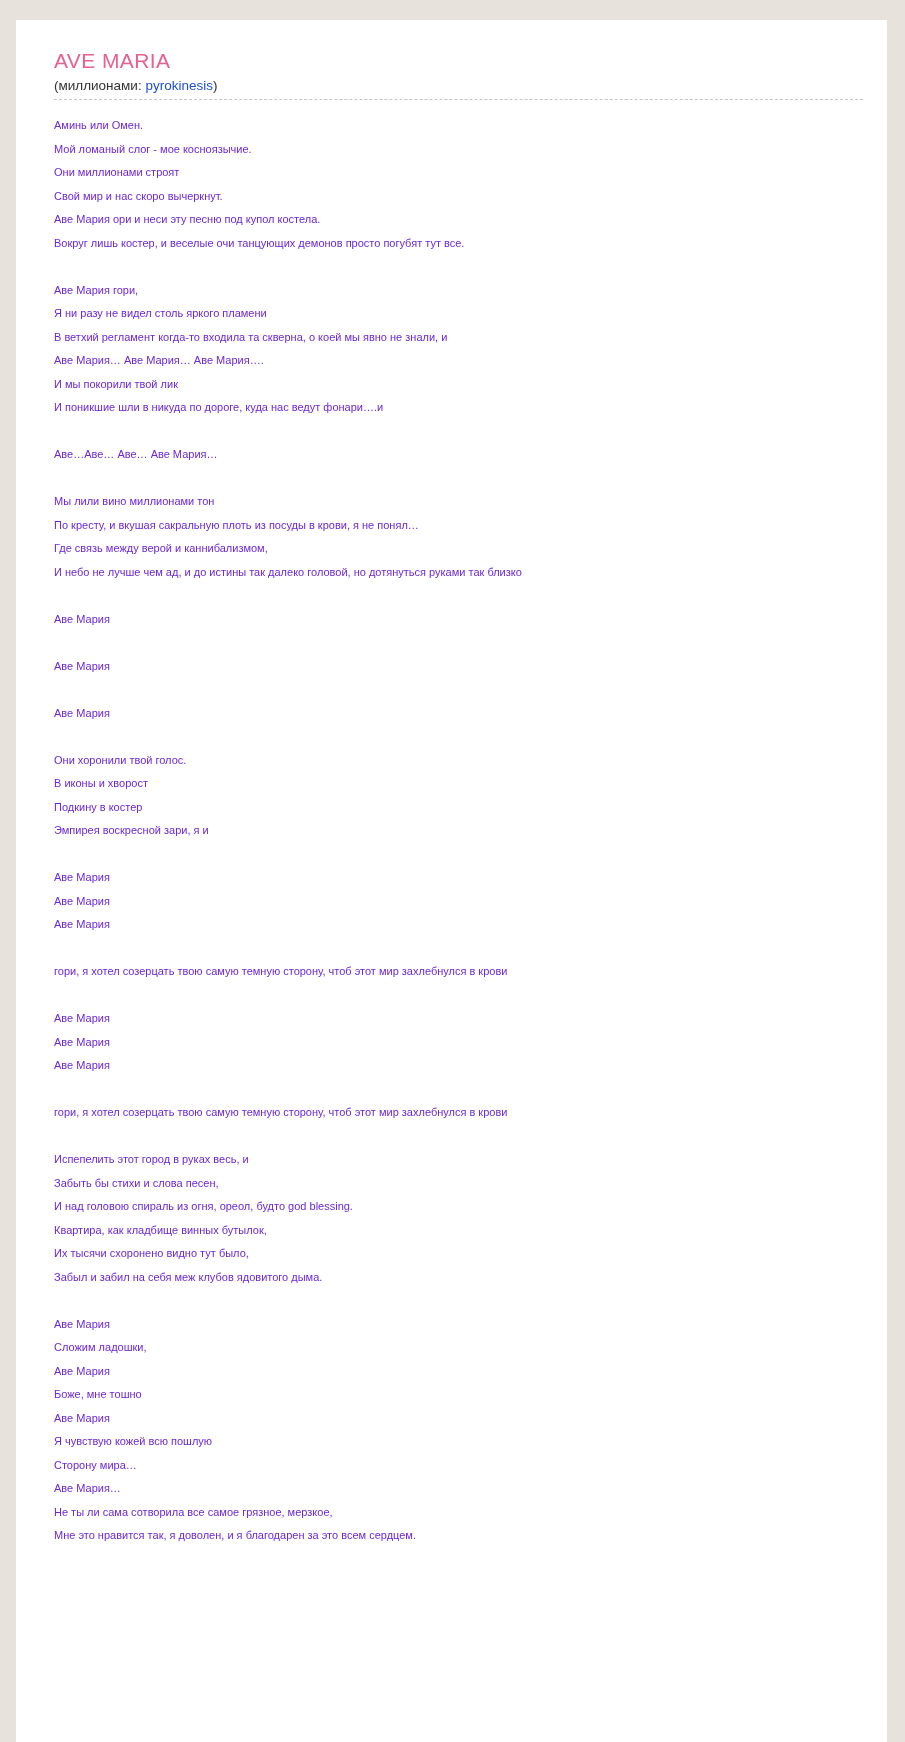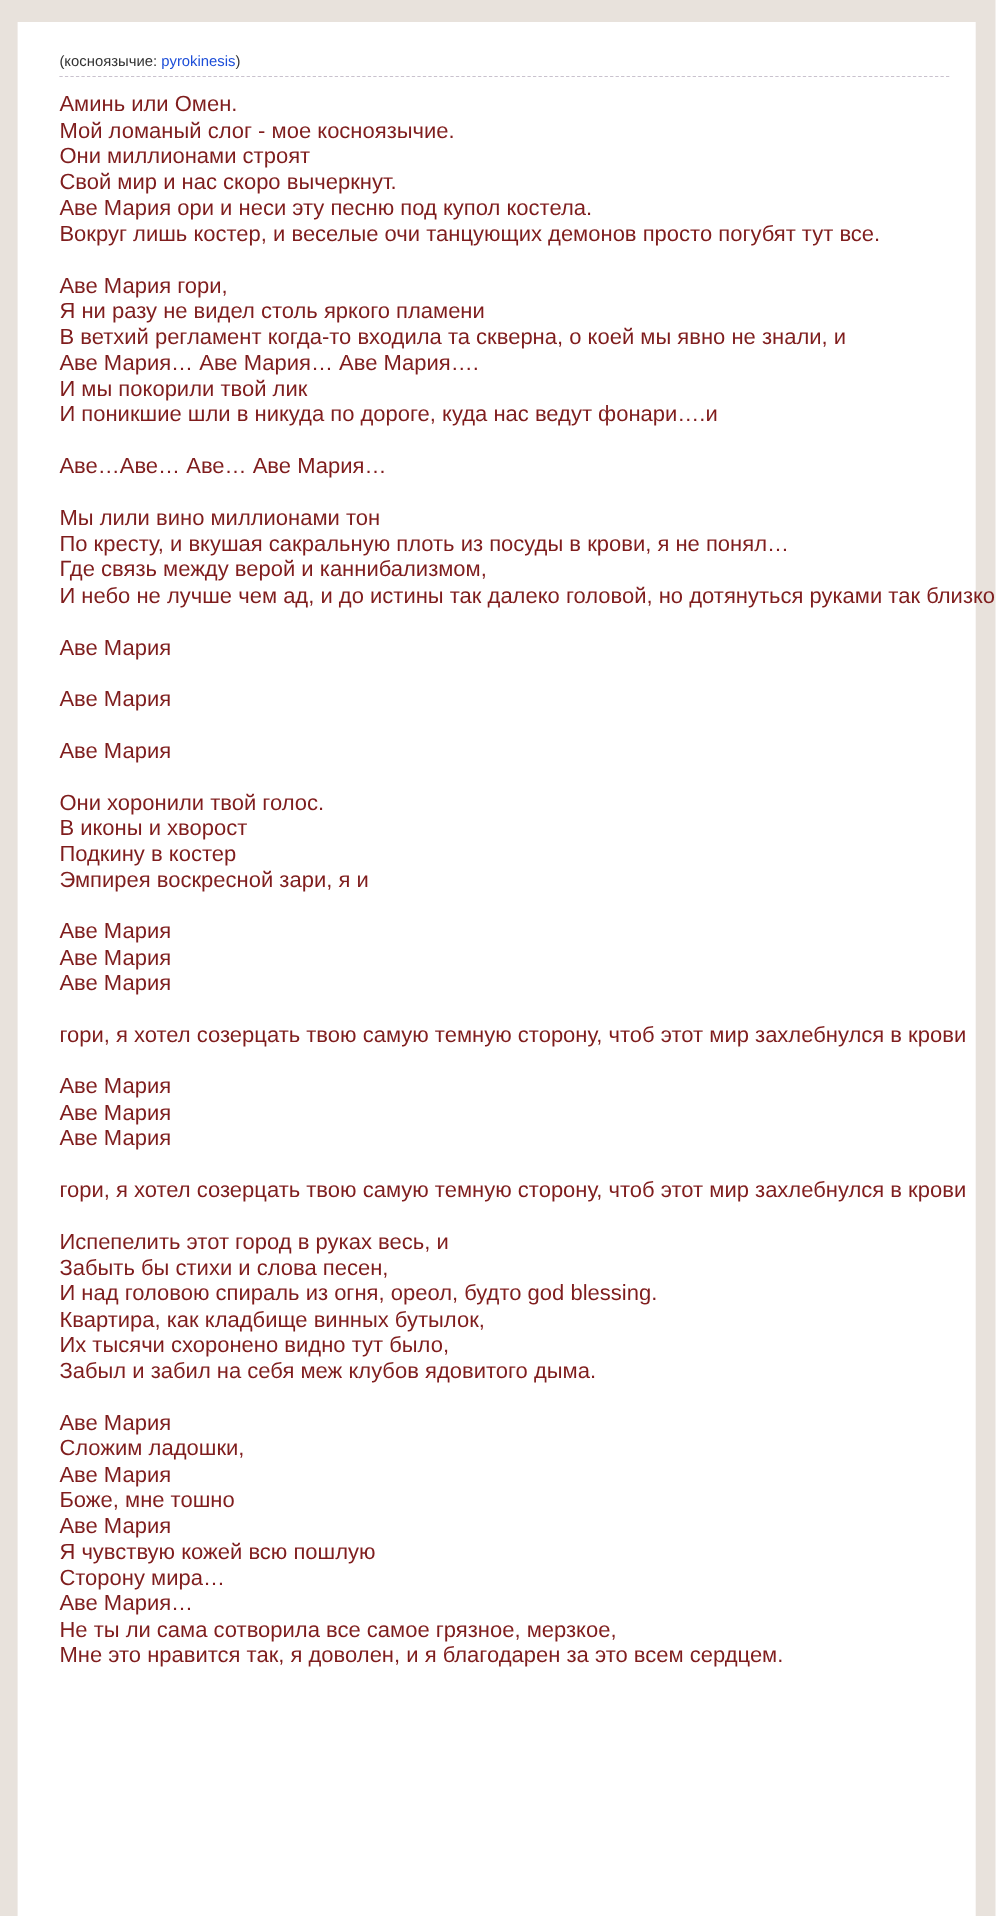--- a/index.html
+++ b/index.html
@@ -43,43 +43,44 @@
   .artist-line a {
     color: #1d4ed8;
     text-decoration: none;
   }
   .divider {
     border: none;
     border-top: 1px dashed #c9c2ce;
     margin: 6px 0 14px 0;
   }
   .lyrics {
-    font-size: 20px;
+    font-size: 11px;
     line-height: 23.5px;
-    color: #7f1d1d;
+    color: #6d28d9;
     white-space: pre-wrap;
     word-break: normal;
     overflow-wrap: normal;
   }
   .lyrics .blank {
     display: block;
     height: 23.5px;
   }
   .line {
     display: block;
     white-space: pre;
   }
 </style>
 </head>
 <body>
 
 <div class="page">
   <div class="sheet">
 
+    <h1 class="song-title">AVE MARIA</h1>
 
-    <div class="artist-line"><span>(косноязычие: </span><a href="#">pyrokinesis</a><span>)</span></div>
+    <div class="artist-line"><span>(миллионами: </span><a href="#">pyrokinesis</a><span>)</span></div>
 
     <hr class="divider">
 
     <div class="lyrics" id="lyrics-body"><span class="line">Аминь или Омен.</span><span class="line">Мой ломаный слог - мое косноязычие.</span><span class="line">Они миллионами строят</span><span class="line">Свой мир и нас скоро вычеркнут.</span><span class="line">Аве Мария ори и неси эту песню под купол костела.</span><span class="line">Вокруг лишь костер, и веселые очи танцующих демонов просто погубят тут все.</span><span class="blank"></span><span class="line">Аве Мария гори,</span><span class="line">Я ни разу не видел столь яркого пламени</span><span class="line">В ветхий регламент когда-то входила та скверна, о коей мы явно не знали, и</span><span class="line">Аве Мария… Аве Мария… Аве Мария….</span><span class="line">И мы покорили твой лик</span><span class="line">И поникшие шли в никуда по дороге, куда нас ведут фонари….и</span><span class="blank"></span><span class="line">Аве…Аве… Аве… Аве Мария…</span><span class="blank"></span><span class="line">Мы лили вино миллионами тон</span><span class="line">По кресту, и вкушая сакральную плоть из посуды в крови, я не понял…</span><span class="line">Где связь между верой и каннибализмом,</span><span class="line">И небо не лучше чем ад, и до истины так далеко головой, но дотянуться руками так близко</span><span class="blank"></span><span class="line">Аве Мария</span><span class="blank"></span><span class="line">Аве Мария</span><span class="blank"></span><span class="line">Аве Мария</span><span class="blank"></span><span class="line">Они хоронили твой голос.</span><span class="line">В иконы и хворост</span><span class="line">Подкину в костер</span><span class="line">Эмпирея воскресной зари, я и</span><span class="blank"></span><span class="line">Аве Мария</span><span class="line">Аве Мария</span><span class="line">Аве Мария</span><span class="blank"></span><span class="line">гори, я хотел созерцать твою самую темную сторону, чтоб этот мир захлебнулся в крови</span><span class="blank"></span><span class="line">Аве Мария</span><span class="line">Аве Мария</span><span class="line">Аве Мария</span><span class="blank"></span><span class="line">гори, я хотел созерцать твою самую темную сторону, чтоб этот мир захлебнулся в крови</span><span class="blank"></span><span class="line">Испепелить этот город в руках весь, и</span><span class="line">Забыть бы стихи и слова песен,</span><span class="line">И над головою спираль из огня, ореол, будто god blessing.</span><span class="line">Квартира, как кладбище винных бутылок,</span><span class="line">Их тысячи схоронено видно тут было,</span><span class="line">Забыл и забил на себя меж клубов ядовитого дыма.</span><span class="blank"></span><span class="line">Аве Мария</span><span class="line">Сложим ладошки,</span><span class="line">Аве Мария</span><span class="line">Боже, мне тошно</span><span class="line">Аве Мария</span><span class="line">Я чувствую кожей всю пошлую</span><span class="line">Сторону мира…</span><span class="line">Аве Мария…</span><span class="line">Не ты ли сама сотворила все самое грязное, мерзкое,</span><span class="line">Мне это нравится так, я доволен, и я благодарен за это всем сердцем.</span></div>
 
   </div>
 </div>
 
 </body></html>

